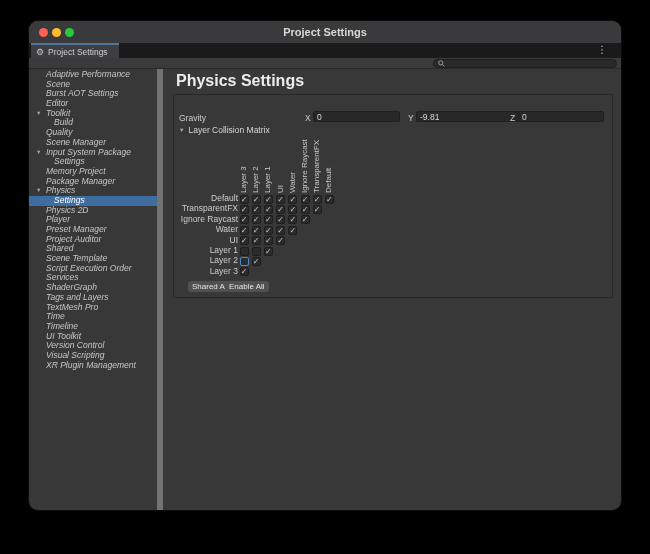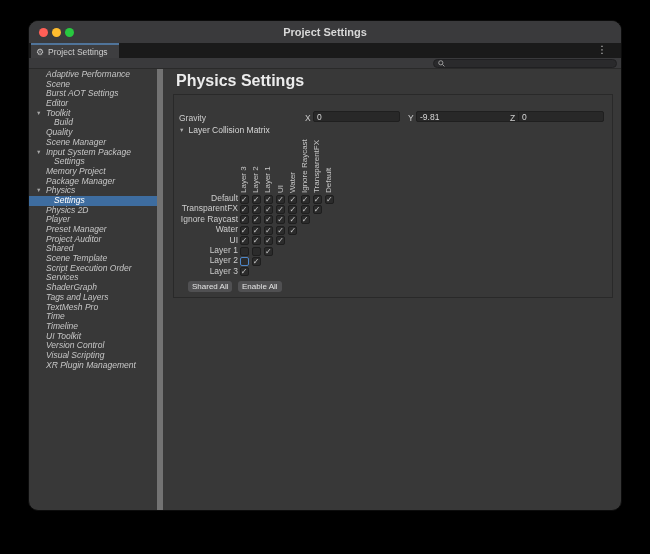--- a/index.html
+++ b/index.html
@@ -268,19 +268,19 @@
               <div class="cbox" style="left: 77.7px; top: 161.9px;">
                 <span class="ck">✓</span>
               </div>
               <div class="row-label" style="top: 170.8px;">Layer 3</div>
               <div class="cbox" style="left: 65.5px; top: 172.3px;">
                 <span class="ck">✓</span>
               </div>
             </div>
 
           <button class="mx-btn" style="left:14px">Shared All</button>
-          <button class="mx-btn" style="left:64px">Enable All</button>
+          <button class="mx-btn" style="left:51px">Enable All</button>
         </div>
       </div>
     </div>
 
   </div>
 </div>
 
 </body></html>

